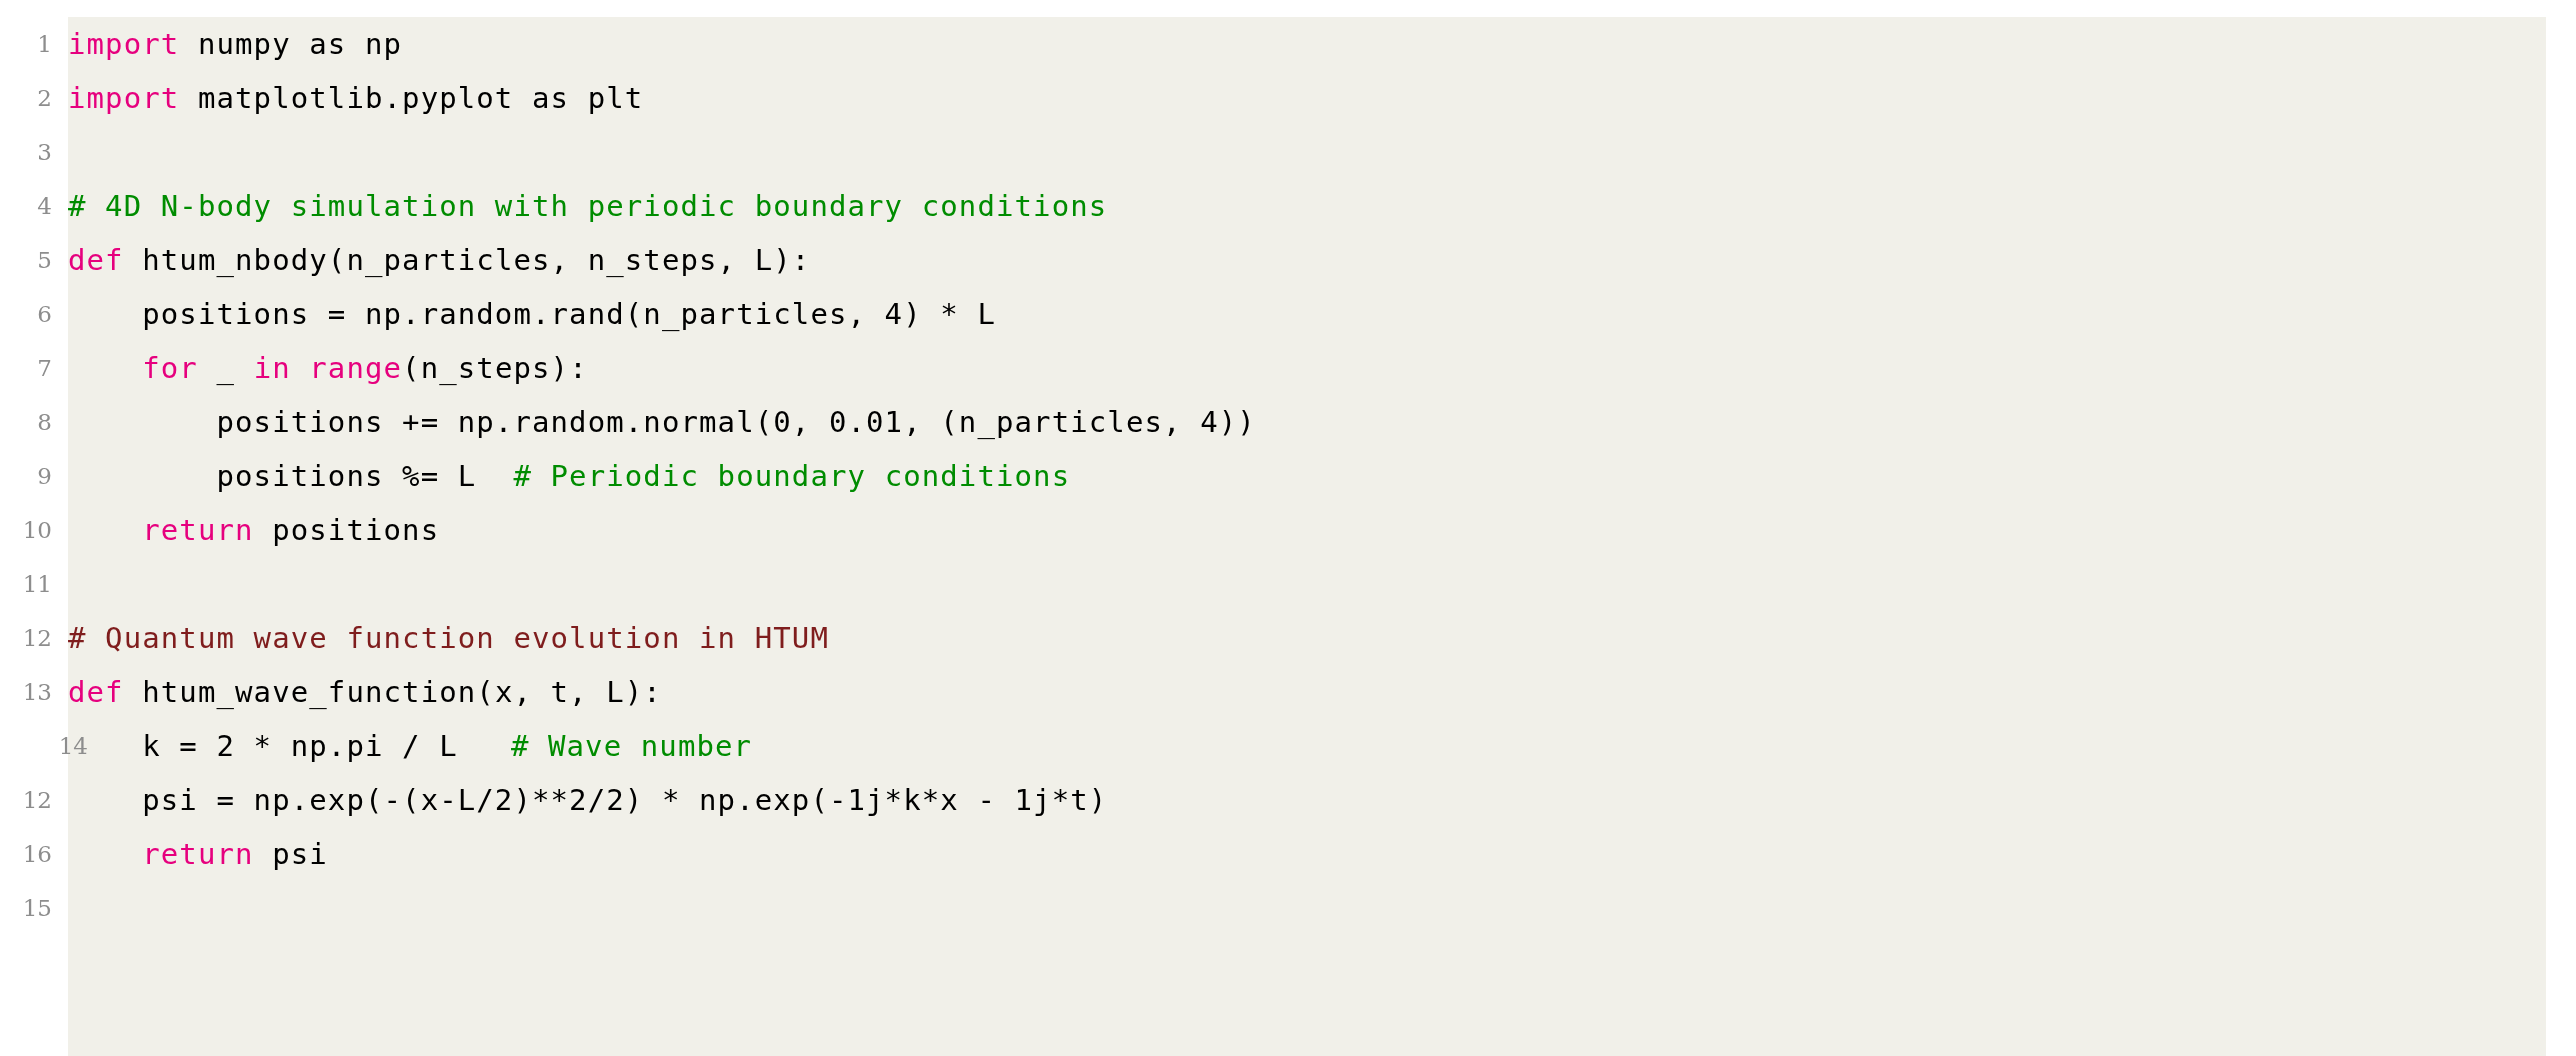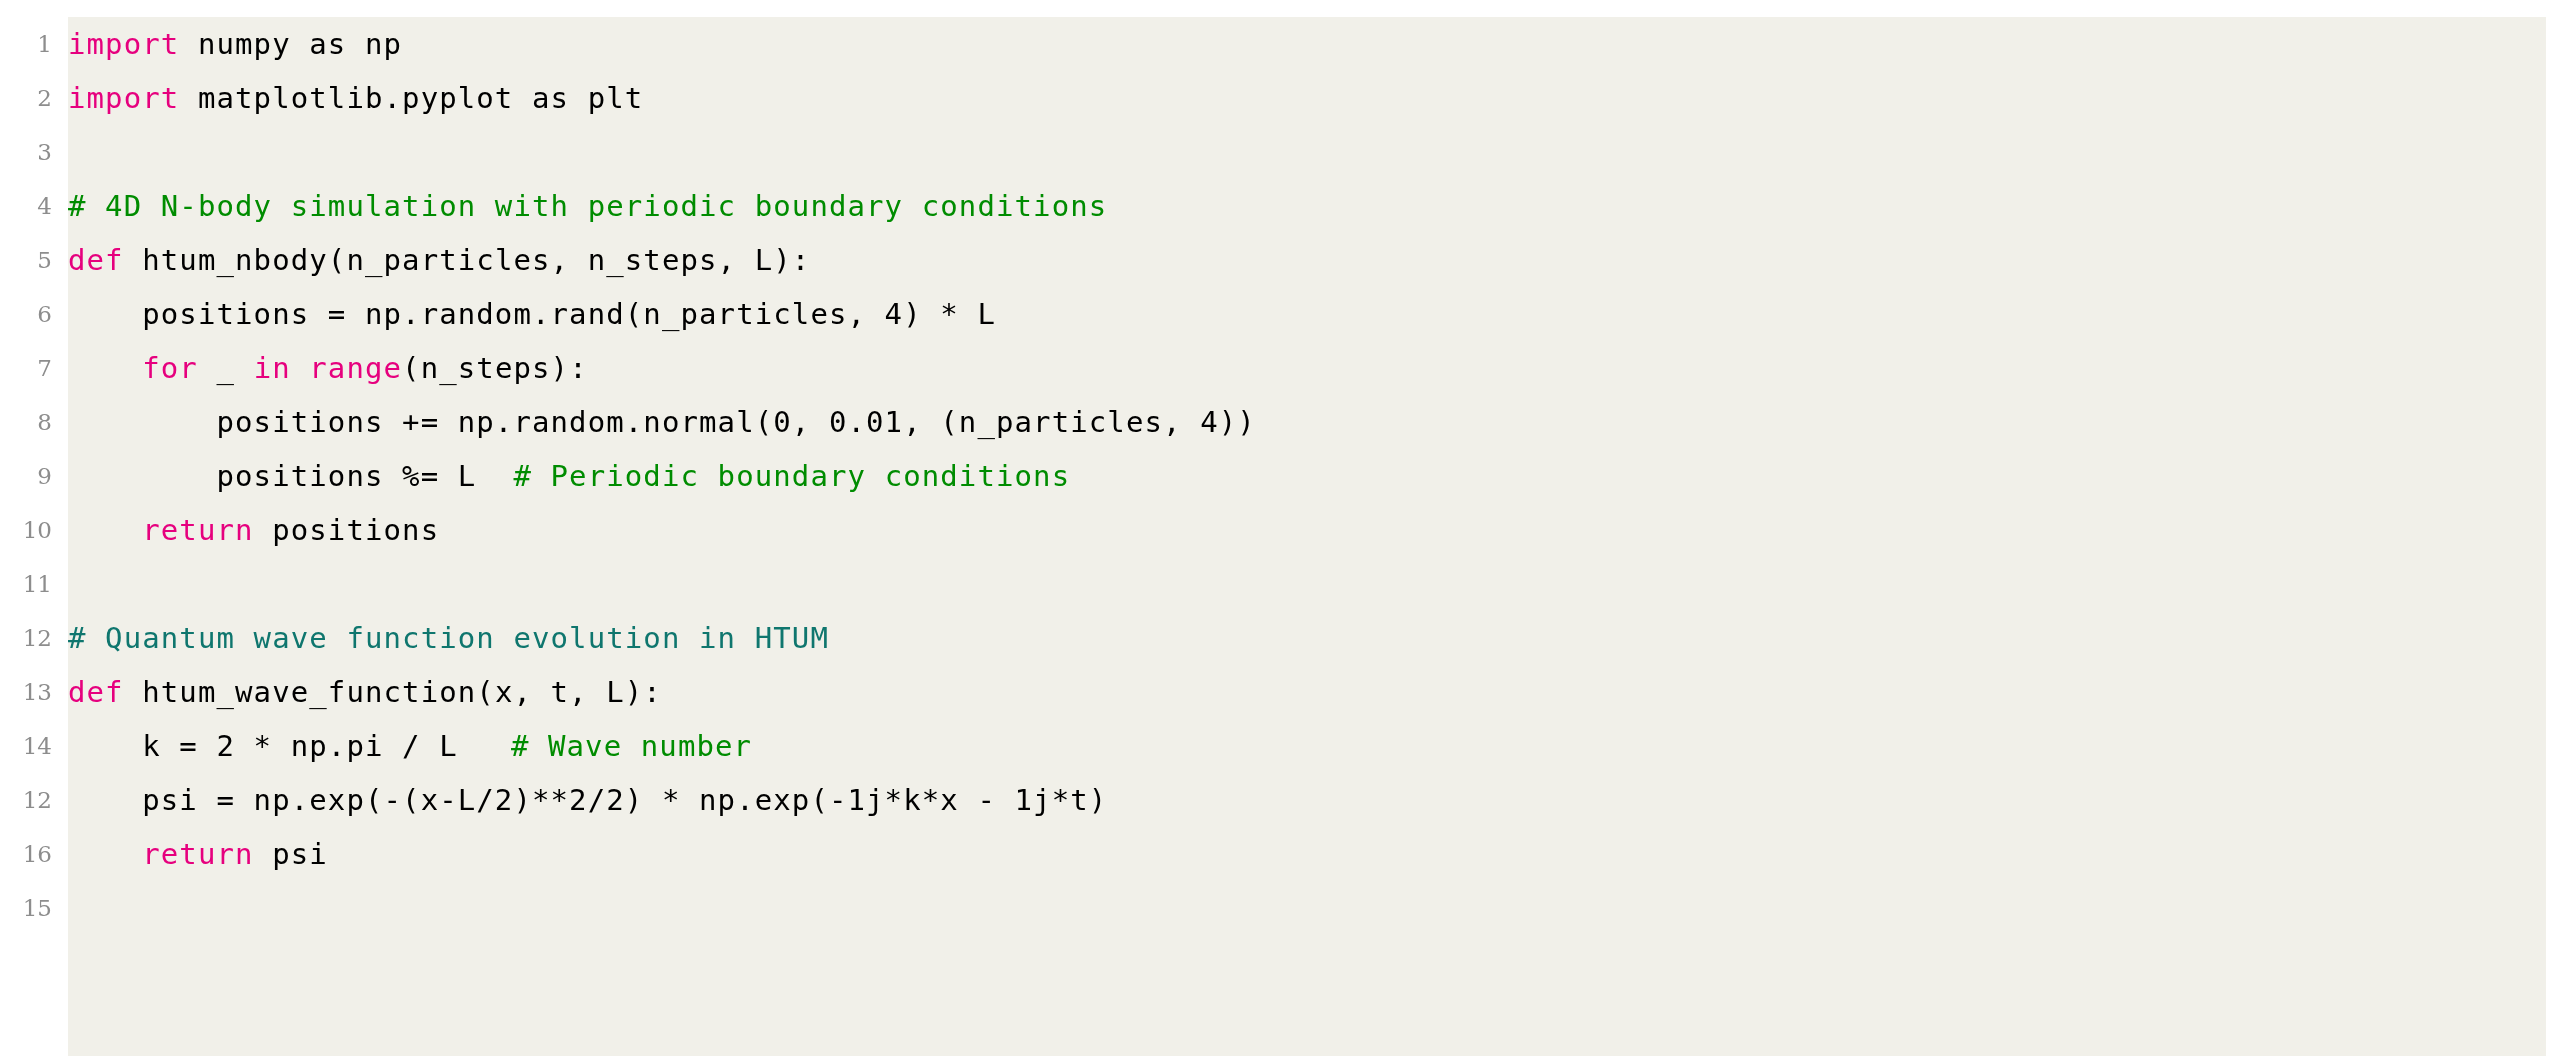--- a/index.html
+++ b/index.html
@@ -84,21 +84,21 @@
       <div class="line"><div class="ln" style="color: rgb(141, 141, 141);">2</div><div class="code"><span class="tok-kw" style="color: rgb(230, 0, 126);">import</span><span class="tok-txt" style="color: rgb(0, 0, 0);"> matplotlib.pyplot as plt</span></div></div>
       <div class="line"><div class="ln" style="color: rgb(141, 141, 141);">3</div><div class="code"></div></div>
       <div class="line"><div class="ln" style="color: rgb(141, 141, 141);">4</div><div class="code"><span class="tok-cmt" style="color: rgb(0, 140, 0);"># 4D N-body simulation with periodic boundary conditions</span></div></div>
       <div class="line"><div class="ln" style="color: rgb(141, 141, 141);">5</div><div class="code"><span class="tok-kw" style="color: rgb(230, 0, 126);">def</span><span class="tok-txt" style="color: rgb(0, 0, 0);"> htum_nbody(n_particles, n_steps, L):</span></div></div>
       <div class="line"><div class="ln" style="color: rgb(141, 141, 141);">6</div><div class="code"><span class="tok-txt" style="color: rgb(0, 0, 0);">    positions = np.random.rand(n_particles, 4) * L</span></div></div>
       <div class="line"><div class="ln" style="color: rgb(141, 141, 141);">7</div><div class="code"><span class="tok-txt" style="color: rgb(0, 0, 0);">    </span><span class="tok-kw" style="color: rgb(230, 0, 126);">for</span><span class="tok-txt" style="color: rgb(0, 0, 0);"> _ </span><span class="tok-kw" style="color: rgb(230, 0, 126);">in range</span><span class="tok-txt" style="color: rgb(0, 0, 0);">(n_steps):</span></div></div>
       <div class="line"><div class="ln" style="color: rgb(141, 141, 141);">8</div><div class="code"><span class="tok-txt" style="color: rgb(0, 0, 0);">        positions += np.random.normal(0, 0.01, (n_particles, 4))</span></div></div>
       <div class="line"><div class="ln" style="color: rgb(141, 141, 141);">9</div><div class="code"><span class="tok-txt" style="color: rgb(0, 0, 0);">        positions %= L  </span><span class="tok-cmt" style="color: rgb(0, 140, 0);"># Periodic boundary conditions</span></div></div>
       <div class="line"><div class="ln" style="color: rgb(141, 141, 141);">10</div><div class="code"><span class="tok-txt" style="color: rgb(0, 0, 0);">    </span><span class="tok-kw" style="color: rgb(230, 0, 126);">return</span><span class="tok-txt" style="color: rgb(0, 0, 0);"> positions</span></div></div>
       <div class="line"><div class="ln" style="color: rgb(141, 141, 141);">11</div><div class="code"></div></div>
-      <div class="line"><div class="ln" style="color: rgb(141, 141, 141);">12</div><div class="code"><span class="tok-cmt" style="color: #0f766e;"># Quantum wave function evolution in HTUM</span></div></div>
+      <div class="line"><div class="ln" style="color: rgb(141, 141, 141);">12</div><div class="code"><span class="tok-cmt" style="color: #7f1d1d;"># Quantum wave function evolution in HTUM</span></div></div>
       <div class="line"><div class="ln" style="color: rgb(141, 141, 141);">13</div><div class="code"><span class="tok-kw" style="color: rgb(230, 0, 126);">def</span><span class="tok-txt" style="color: rgb(0, 0, 0);"> htum_wave_function(x, t, L):</span></div></div>
-      <div class="line"><div class="ln" style="color: rgb(141, 141, 141);">14</div><div class="code"><span class="tok-txt" style="color: rgb(0, 0, 0);">    k = 2 * np.pi / L  </span><span class="tok-cmt" style="color: rgb(0, 140, 0); margin-left: 16px;"># Wave number</span></div></div>
+      <div class="line"><div class="ln" style="color: rgb(141, 141, 141); padding-left: 36px;">14</div><div class="code"><span class="tok-txt" style="color: rgb(0, 0, 0);">    k = 2 * np.pi / L  </span><span class="tok-cmt" style="color: rgb(0, 140, 0); margin-left: 16px;"># Wave number</span></div></div>
       <div class="line"><div class="ln" style="color: rgb(141, 141, 141);">12</div><div class="code"><span class="tok-txt" style="color: rgb(0, 0, 0);">    psi = np.exp(-(x-L/2)**2/2) * np.exp(-1j*k*x - 1j*t)</span></div></div>
       <div class="line"><div class="ln" style="color: rgb(141, 141, 141);">16</div><div class="code"><span class="tok-txt" style="color: rgb(0, 0, 0);">    </span><span class="tok-kw" style="color: rgb(230, 0, 126);">return</span><span class="tok-txt" style="color: rgb(0, 0, 0);"> psi</span></div></div>
       <div class="line"><div class="ln" style="color: rgb(141, 141, 141);">15</div><div class="code"></div></div>
     </div>
 </div>
 
 
 </body></html>

